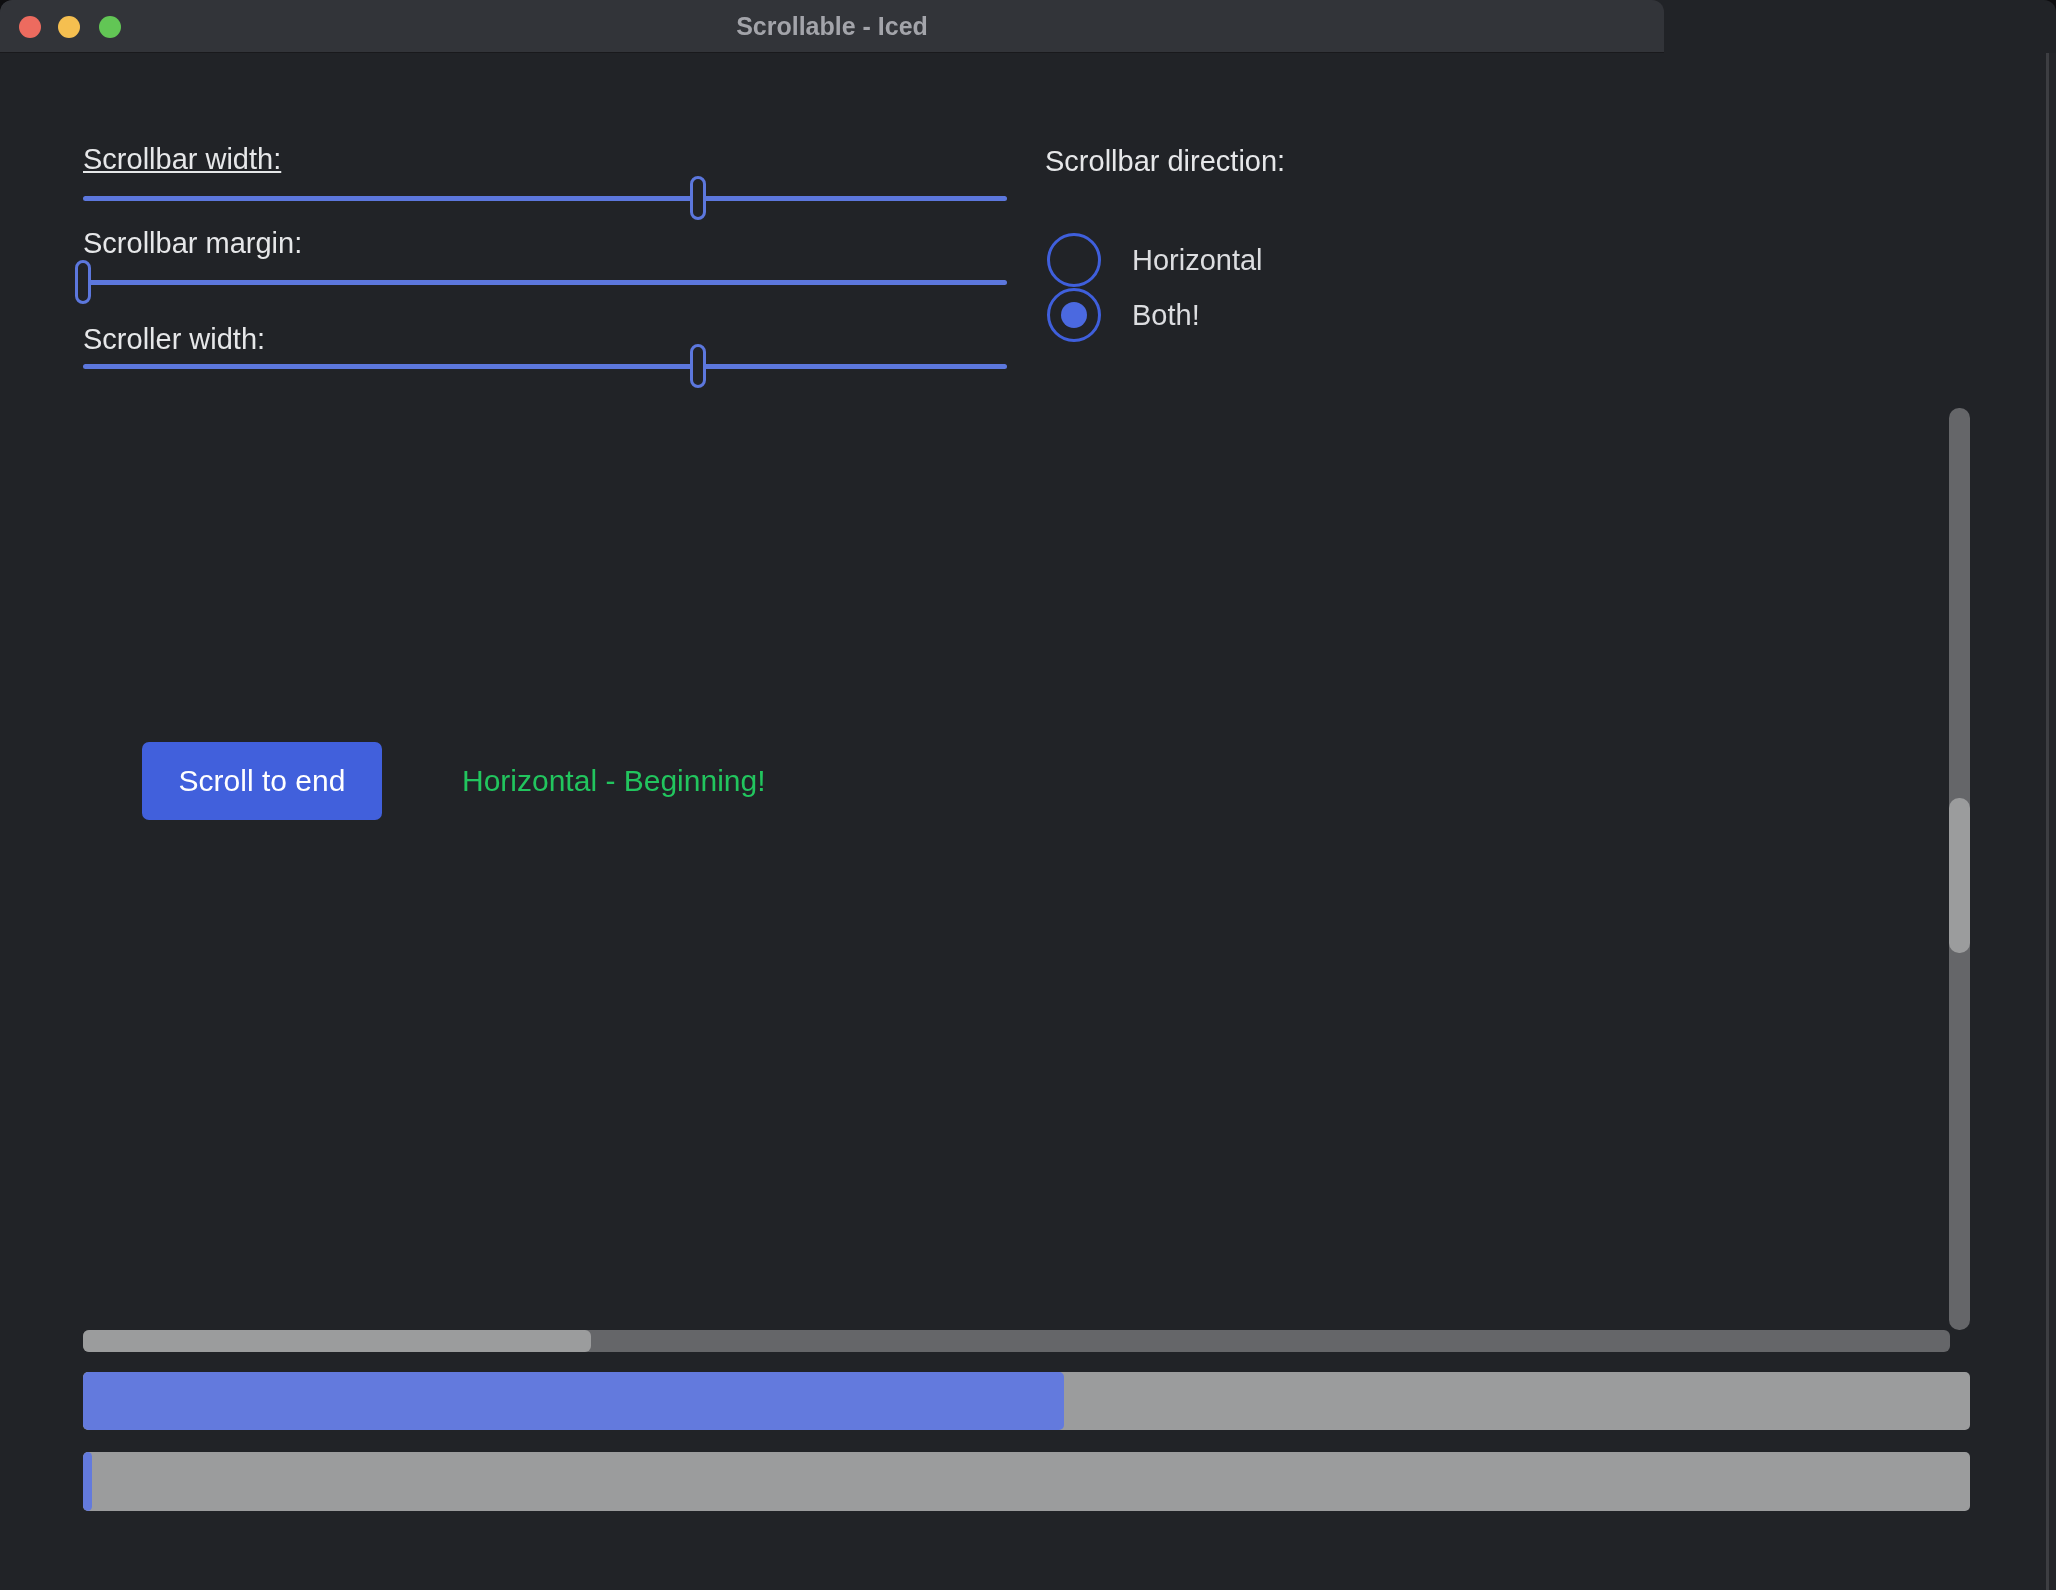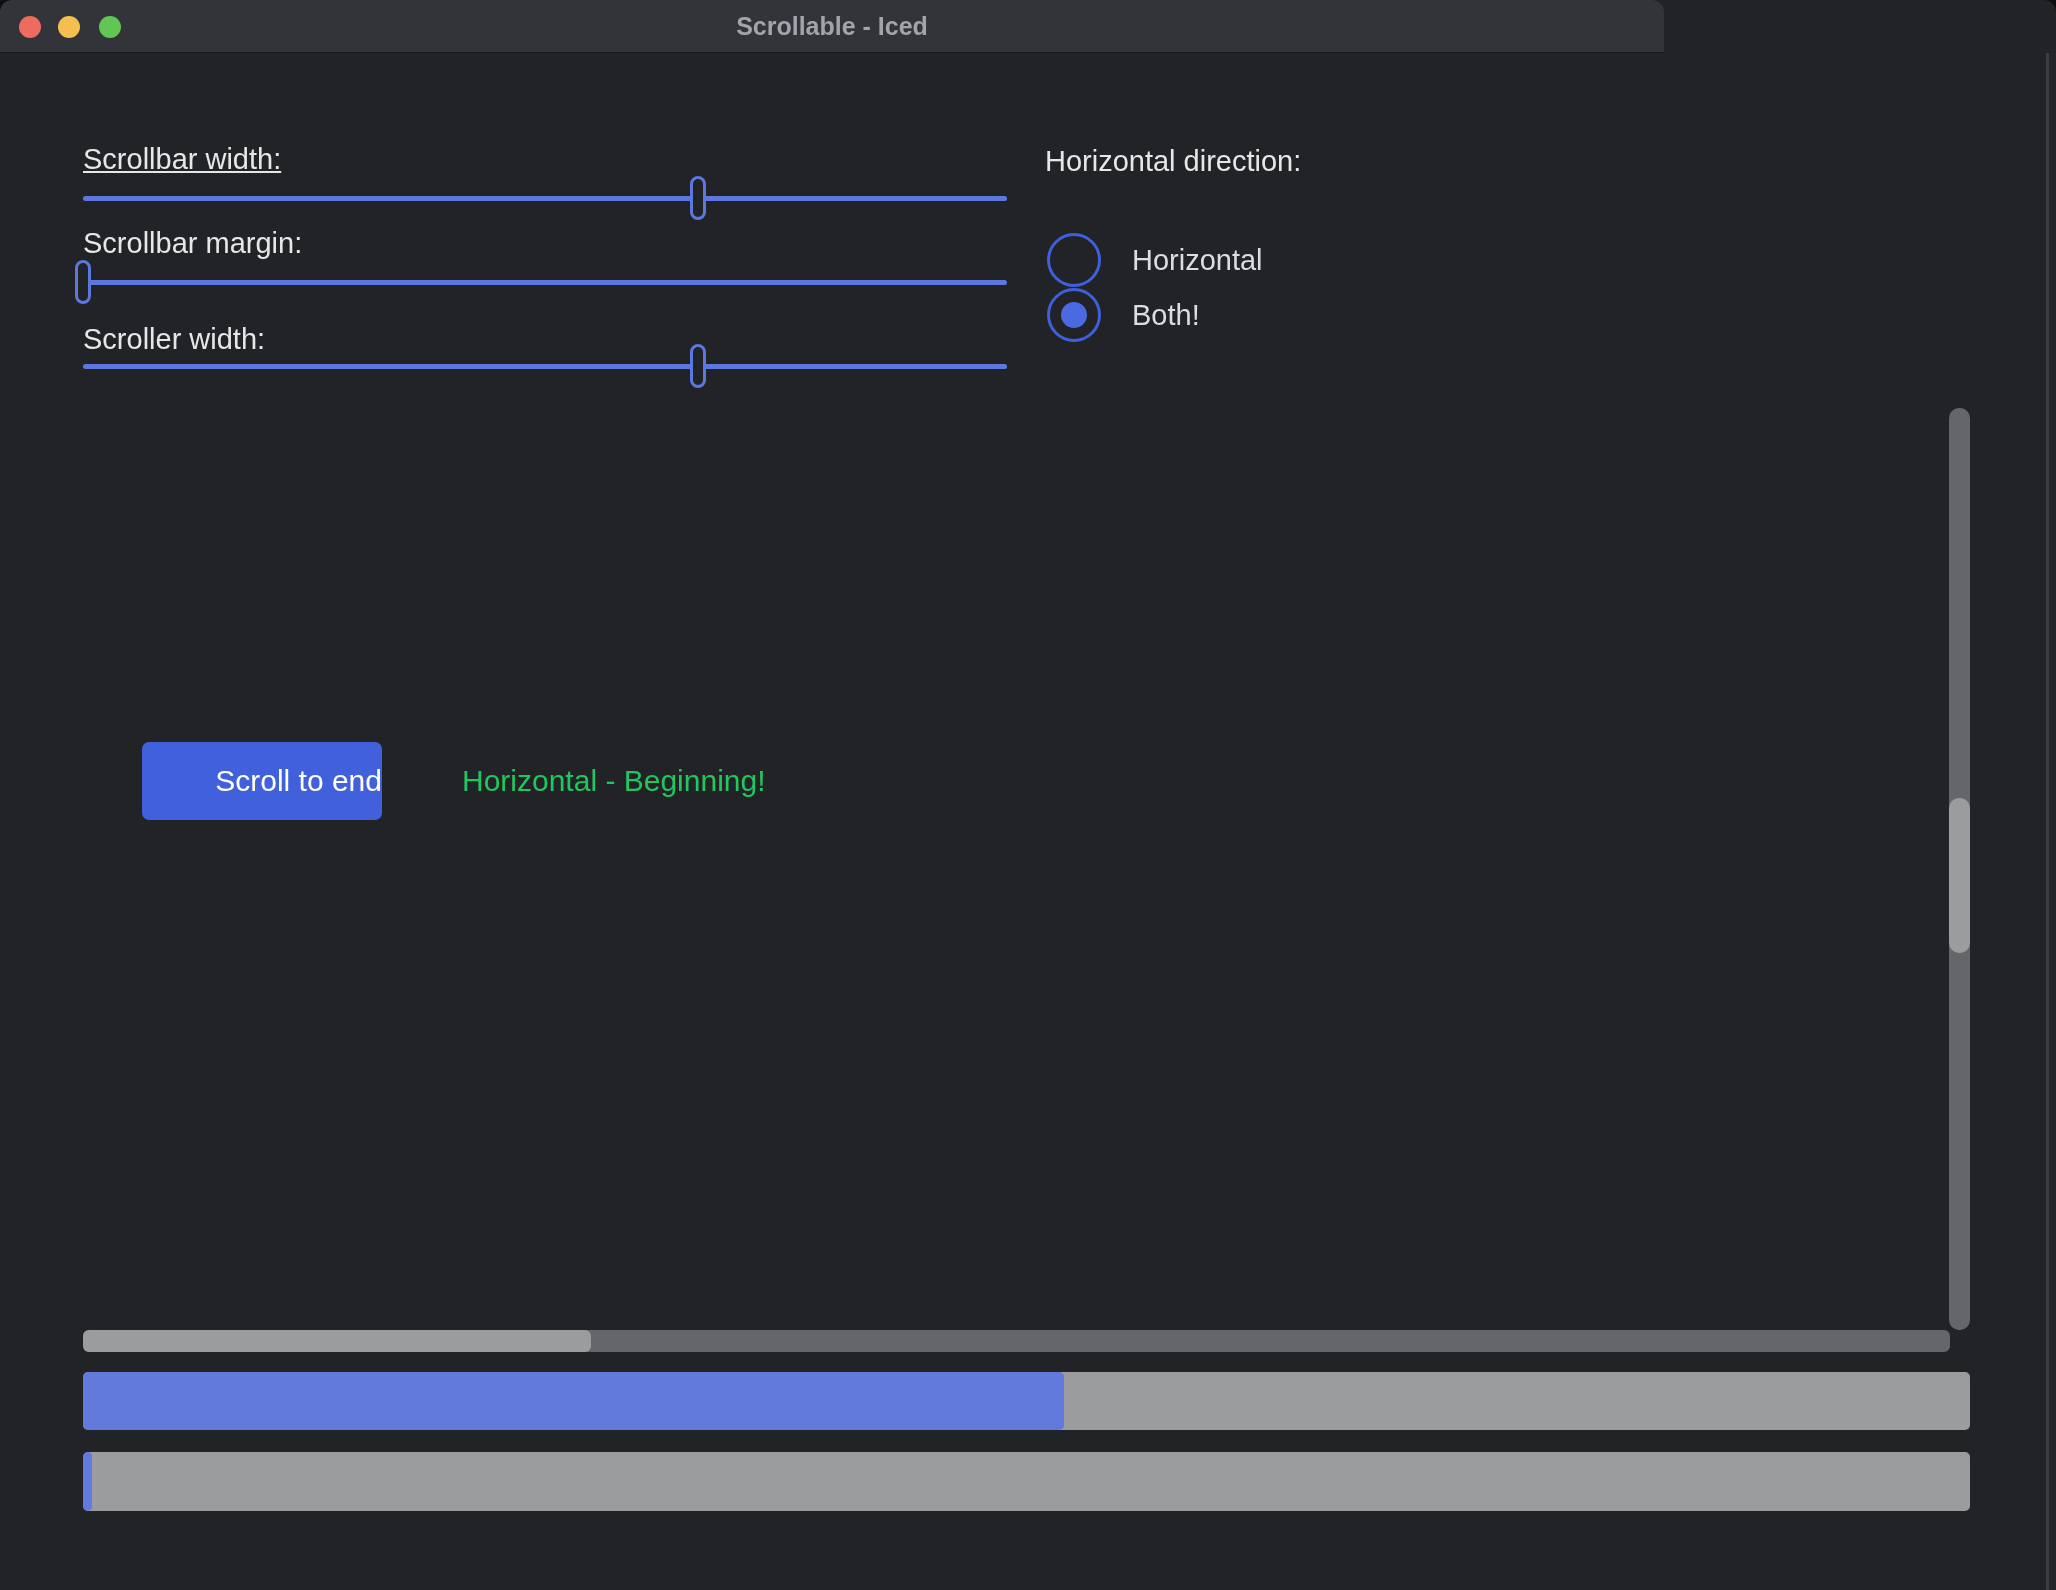--- a/index.html
+++ b/index.html
@@ -53,21 +53,21 @@
     position:absolute;left:50%;top:50%;width:26px;height:26px;margin:-13px 0 0 -13px;
     border-radius:50%;background:#4b69e0;opacity:0;
   }
   .radio-circle[data-selected="true"] .radio-dot{opacity:1;}
   .radio-label{position:absolute;left:85px;top:13px;color:#dcdde0;font-size:29px;line-height:1;}
   
   .scroll-btn{
     position:absolute;left:142px;top:742px;width:240px;height:78px;
     background:#4160dc;border:none;border-radius:7px;
     color:#ffffff;font-size:30px;font-family:inherit;cursor:pointer;line-height:78px;
-    text-align:right;padding:0;
+    text-align:center;padding:0;
   }
   .status-text{position:absolute;left:462px;top:766px;color:#22c55e;font-size:30px;line-height:1;}
   
   .v-scrollbar{position:absolute;left:1949px;top:408px;width:21px;height:922px;background:#656669;border-radius:10px;}
   .v-scroller{position:absolute;left:0;width:100%;background:#9b9c9d;border-radius:10px;}
   .h-scrollbar{position:absolute;left:83px;top:1330px;width:1867px;height:22px;background:#656669;border-radius:6px;}
   .h-scroller{position:absolute;top:0;height:100%;background:#9b9c9d;border-radius:6px;}
   
   .progress{position:absolute;left:83px;width:1887px;background:#9b9c9d;border-radius:5px;overflow:hidden;}
   .pb-1{top:1372px;height:58px;}
@@ -99,21 +99,21 @@
   </div>
   <div class="slider-row sl-2">
     <div class="slider-track"></div>
     <div class="slider-handle" style="left: 0%;"></div>
   </div>
   <div class="slider-row sl-3">
     <div class="slider-track"></div>
     <div class="slider-handle" style="left: 66.6%;"></div>
   </div>
 
-  <div class="radio-heading">Horizontal direction:</div>
+  <div class="radio-heading">Scrollbar direction:</div>
 
 
   <div class="radio-row rr-2">
     <div class="radio-circle" data-selected="false">
       <div class="radio-dot"></div>
     </div>
     <div class="radio-label">Horizontal</div>
   </div>
 
   <div class="radio-row rr-3">

